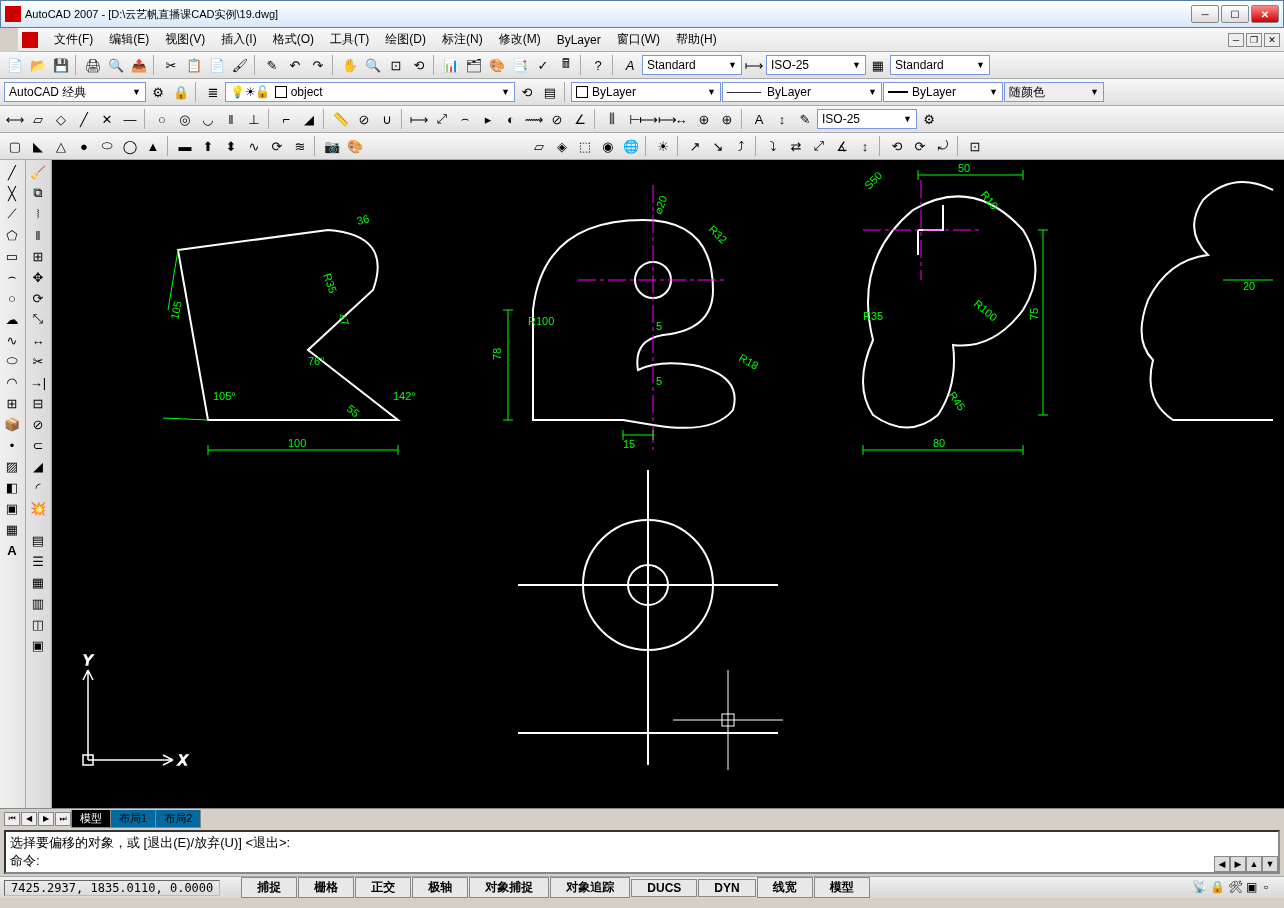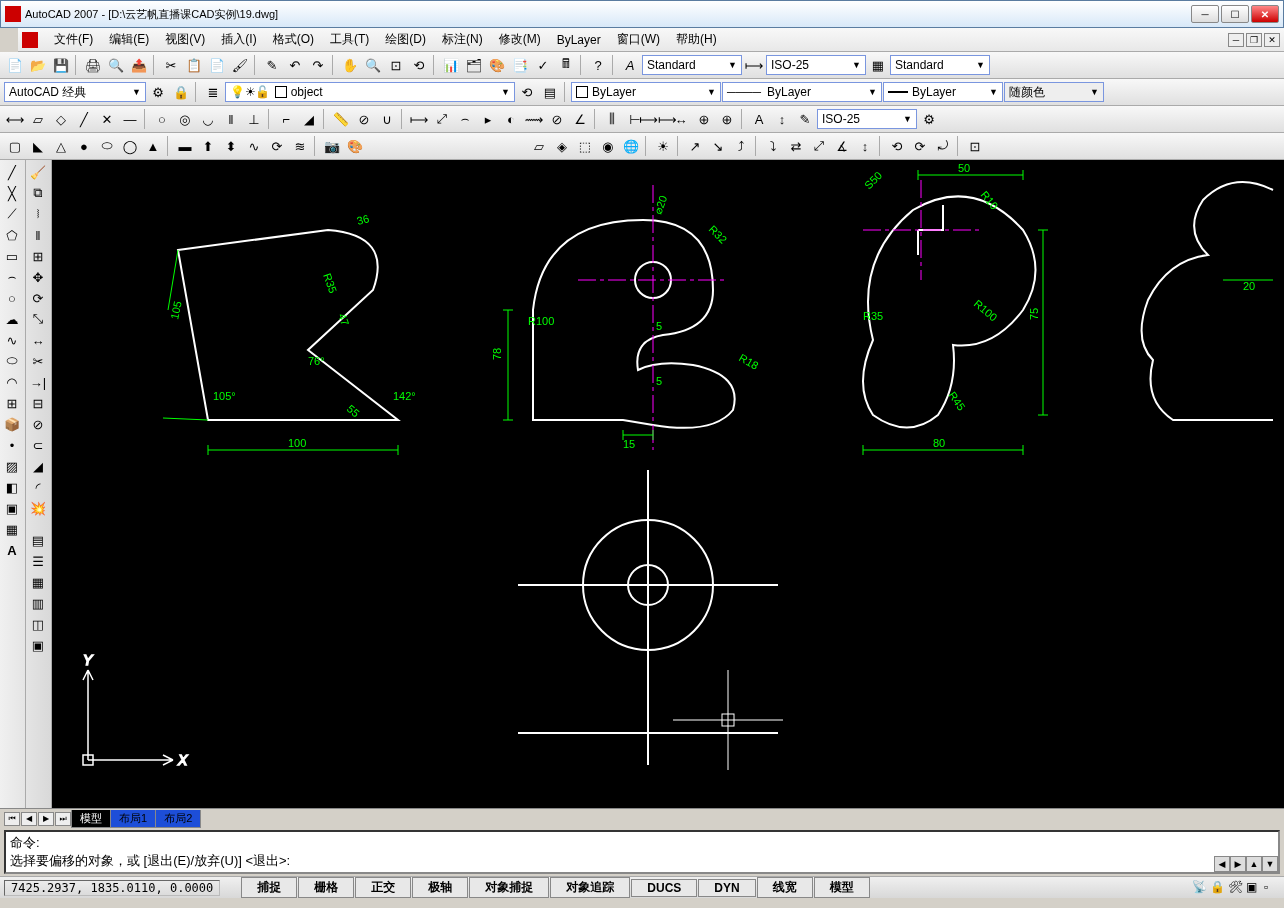--- a/index.html
+++ b/index.html
@@ -33,21 +33,21 @@
 .canvas svg { width: 100%; height: 100%; }
 .dim-text { fill: #0f0; font-family: Arial; font-size: 11px; }
 .dim-line { stroke: #0f0; stroke-width: 1; fill: none; }
 .obj-line { stroke: #fff; stroke-width: 2; fill: none; }
 .center-line { stroke: #f0f; stroke-width: 1; stroke-dasharray: 18 4 4 4; fill: none; }
 .ucs { stroke: #fff; stroke-width: 1.5; fill: none; }
 .ucs-text { fill: #fff; font-size: 14px; font-style: italic; }
 
 .tabs-row { height: 20px; background: #d4d0c8; display: flex; align-items: center; padding: 0 4px; border-top: 1px solid #888; }
 .tabs-row .nav-btn { width: 16px; height: 14px; border: 1px solid #888; background: #eee; font-size: 8px; display:flex; align-items:center; justify-content:center; margin-right: 1px; }
-.tabs-row .tab { padding: 1px 8px; background: #1d4ed8; border: 1px solid #888; border-top: none; font-size: 11px; margin-left: -1px; }
+.tabs-row .tab { padding: 1px 8px; background: #0369a1; border: 1px solid #888; border-top: none; font-size: 11px; margin-left: -1px; }
 
 .cmdline-area { background: #fff; border: 2px inset #888; margin: 2px 4px; padding: 2px 4px; font-family: "SimSun", monospace; font-size: 13px; position: relative; }
 .cmdline-area .line { white-space: pre; }
 .cmdline-area .scrolls { position: absolute; right: 0; bottom: 0; display: flex; }
 .cmdline-area .sbtn { width: 16px; height: 16px; border: 1px solid #888; background: #ddd; font-size: 9px; display:flex; align-items:center; justify-content:center; }
 
 .statusbar { height: 22px; background: linear-gradient(#f0f0f0,#d8d8d8); display: flex; align-items: center; padding: 0 4px; border-top: 1px solid #aaa; font-size: 12px; }
 .statusbar .coord { padding: 0 6px; border: 1px inset #bbb; font-family: monospace; margin-right: 21px; }
 .statusbar .toggle { padding: 1px 15px; border: 1px solid #888; margin-right: 1px; background: #e8e8e8; font-weight: bold; }
 .statusbar .tray { margin-left: auto; display: flex; gap: 2px; }
@@ -408,22 +408,22 @@
   <div class="nav-btn">⏮</div>
   <div class="nav-btn">◀</div>
   <div class="nav-btn">▶</div>
   <div class="nav-btn">⏭</div>
   <div class="tab" style="background:#000;color:#fff">模型</div>
   <div class="tab">布局1</div>
   <div class="tab">布局2</div>
 </div>
 
 <div class="cmdline-area">
+  <div class="line">选择要偏移的对象，或 [退出(E)/放弃(U)] &lt;退出&gt;:</div>
   <div class="line">命令:</div>
-  <div class="line">选择要偏移的对象，或 [退出(E)/放弃(U)] &lt;退出&gt;:</div>
   <div class="scrolls">
     <div class="sbtn">◀</div>
     <div class="sbtn">▶</div>
     <div class="sbtn">▲</div>
     <div class="sbtn">▼</div>
   </div>
 </div>
 
 <div class="statusbar">
   <div class="coord">7425.2937, 1835.0110, 0.0000</div>

